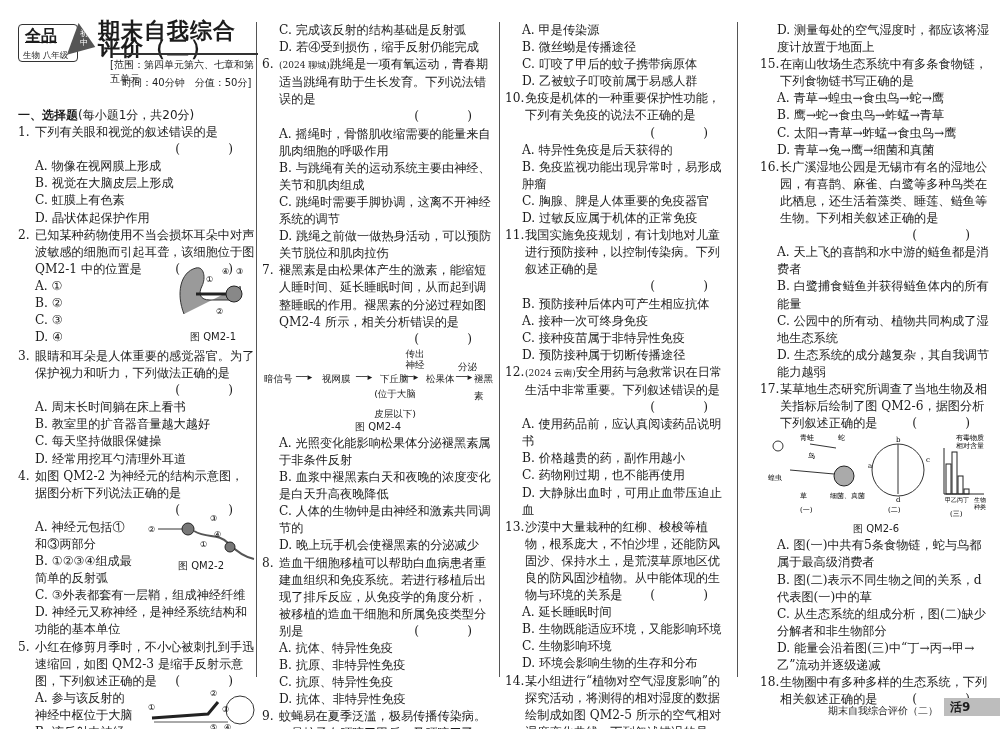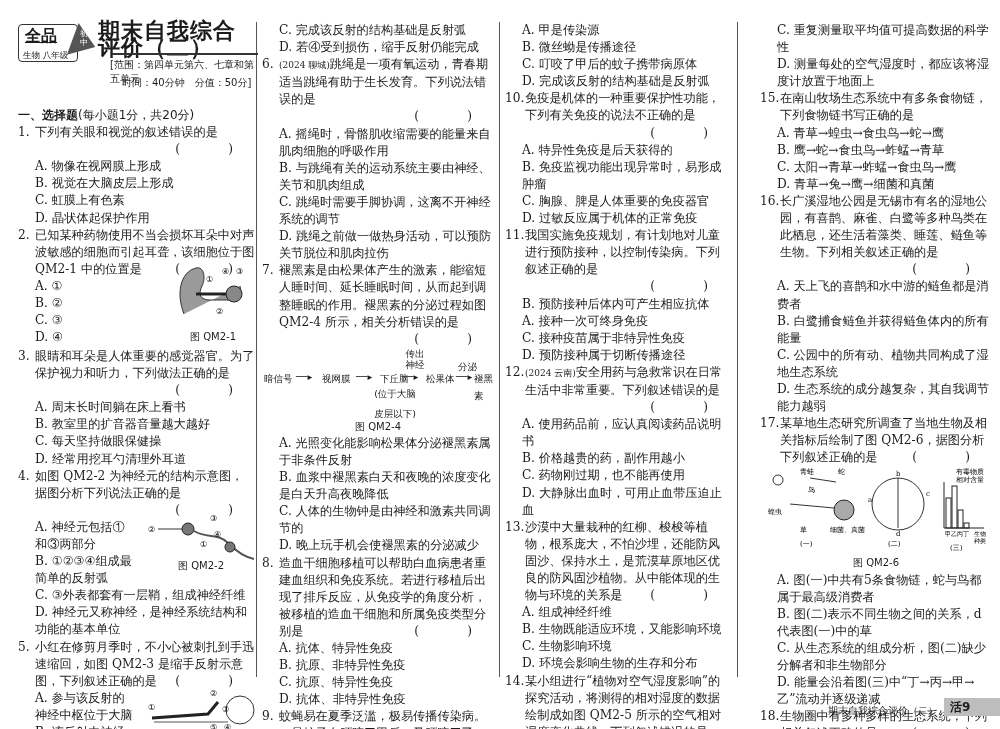--- a/index.html
+++ b/index.html
@@ -187,21 +187,21 @@
   <div class="q">
     <div class="qn">9.</div>
     <div class="qb"><span>蚊蝇易在夏季泛滥，极易传播传染病。一只蚊子在叮咬了甲后，又叮咬了乙。若甲的血液中含有引起丝虫病的生物的幼虫——微丝蚴，乙被蚊子叮咬后也会患上丝虫病。下列说法错误的是</span></div>
   </div>
 </div>
 
 <div class="col c3">
   <div class="opt">A. 甲是传染源</div>
   <div class="opt">B. 微丝蚴是传播途径</div>
   <div class="opt">C. 叮咬了甲后的蚊子携带病原体</div>
-  <div class="opt">D. 完成该反射的结构基础是反射弧</div>
+  <div class="opt">D. 乙被蚊子叮咬前属于易感人群</div>
 
   <div class="q">
     <div class="qn" style="width:20px;">10.</div>
     <div class="qb"><span>免疫是机体的一种重要保护性功能，下列有关免疫的说法不正确的是</span><span class="paren">(　)</span></div>
   </div>
   <div class="opt">A. 特异性免疫是后天获得的</div>
   <div class="opt">B. 免疫监视功能出现异常时，易形成肿瘤</div>
   <div class="opt">C. 胸腺、脾是人体重要的免疫器官</div>
   <div class="opt">D. 过敏反应属于机体的正常免疫</div>
 
@@ -220,34 +220,33 @@
   </div>
   <div class="opt">A. 使用药品前，应认真阅读药品说明书</div>
   <div class="opt">B. 价格越贵的药，副作用越小</div>
   <div class="opt">C. 药物刚过期，也不能再使用</div>
   <div class="opt">D. 大静脉出血时，可用止血带压迫止血</div>
 
   <div class="q">
     <div class="qn" style="width:20px;">13.</div>
     <div class="qb"><span>沙漠中大量栽种的红柳、梭梭等植物，根系庞大，不怕沙埋，还能防风固沙、保持水土，是荒漠草原地区优良的防风固沙植物。从中能体现的生物与环境的关系是</span><span class="paren">(　)</span></div>
   </div>
-  <div class="opt">A. 组成神经纤维</div>
+  <div class="opt">A. 延长睡眠时间</div>
   <div class="opt">B. 生物既能适应环境，又能影响环境</div>
   <div class="opt">C. 生物影响环境</div>
   <div class="opt">D. 环境会影响生物的生存和分布</div>
 
   <div class="q">
     <div class="qn" style="width:20px;">14.</div>
     <div class="qb"><span>某小组进行“植物对空气湿度影响”的探究活动，将测得的相对湿度的数据绘制成如图 QM2-5 所示的空气相对湿度变化曲线。下列叙述错误的是</span></div>
   </div>
 
 </div>
 
 <div class="col c4">
-  <div class="opt">C. 重复测量取平均值可提高数据的科学性</div>
   <div class="opt">D. 测量每处的空气湿度时，都应该将湿度计放置于地面上</div>
 
   <div class="q">
     <div class="qn" style="width:20px;">15.</div>
     <div class="qb"><span>在南山牧场生态系统中有多条食物链，下列食物链书写正确的是</span></div>
   </div>
   <div class="opt">A. 青草→蝗虫→食虫鸟→蛇→鹰</div>
   <div class="opt">B. 鹰→蛇→食虫鸟→蚱蜢→青草</div>
   <div class="opt">C. 太阳→青草→蚱蜢→食虫鸟→鹰</div>
   <div class="opt">D. 青草→兔→鹰→细菌和真菌</div>

